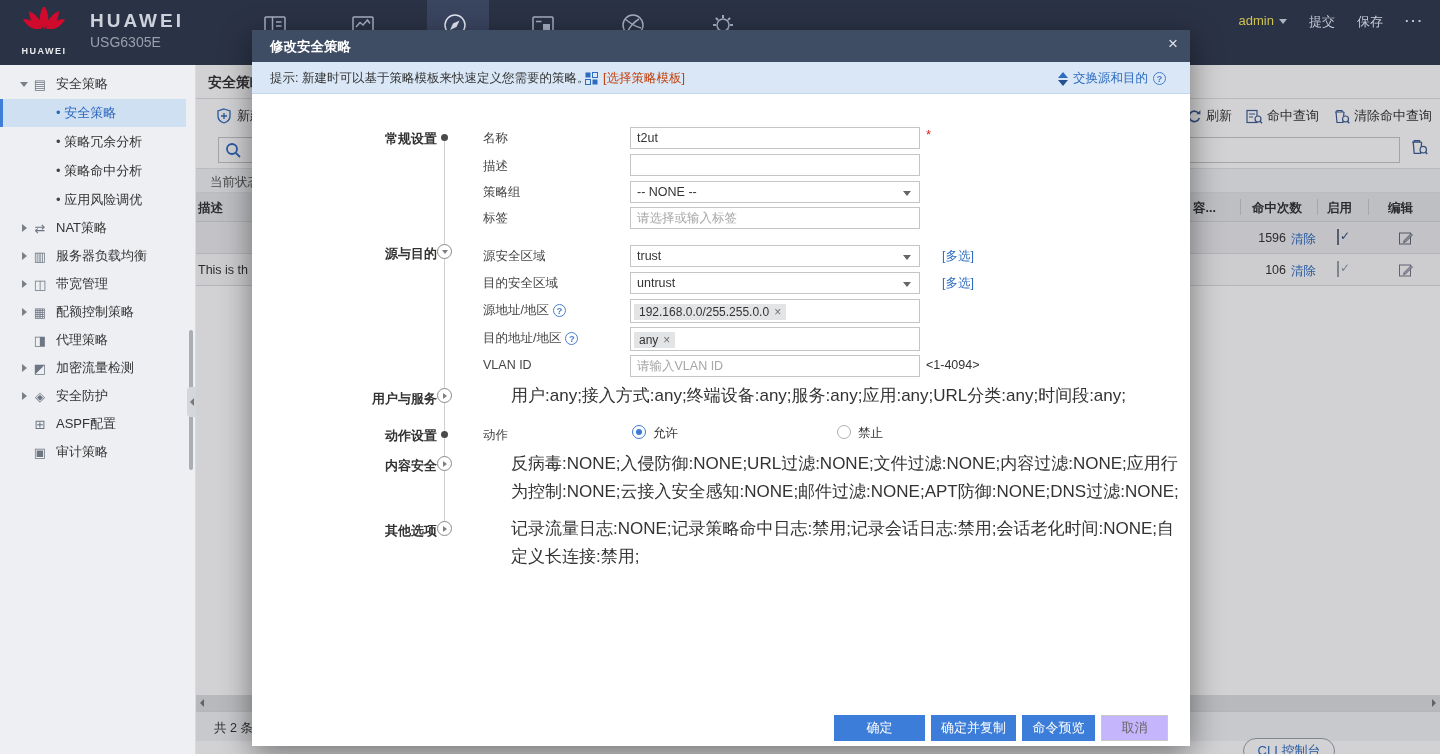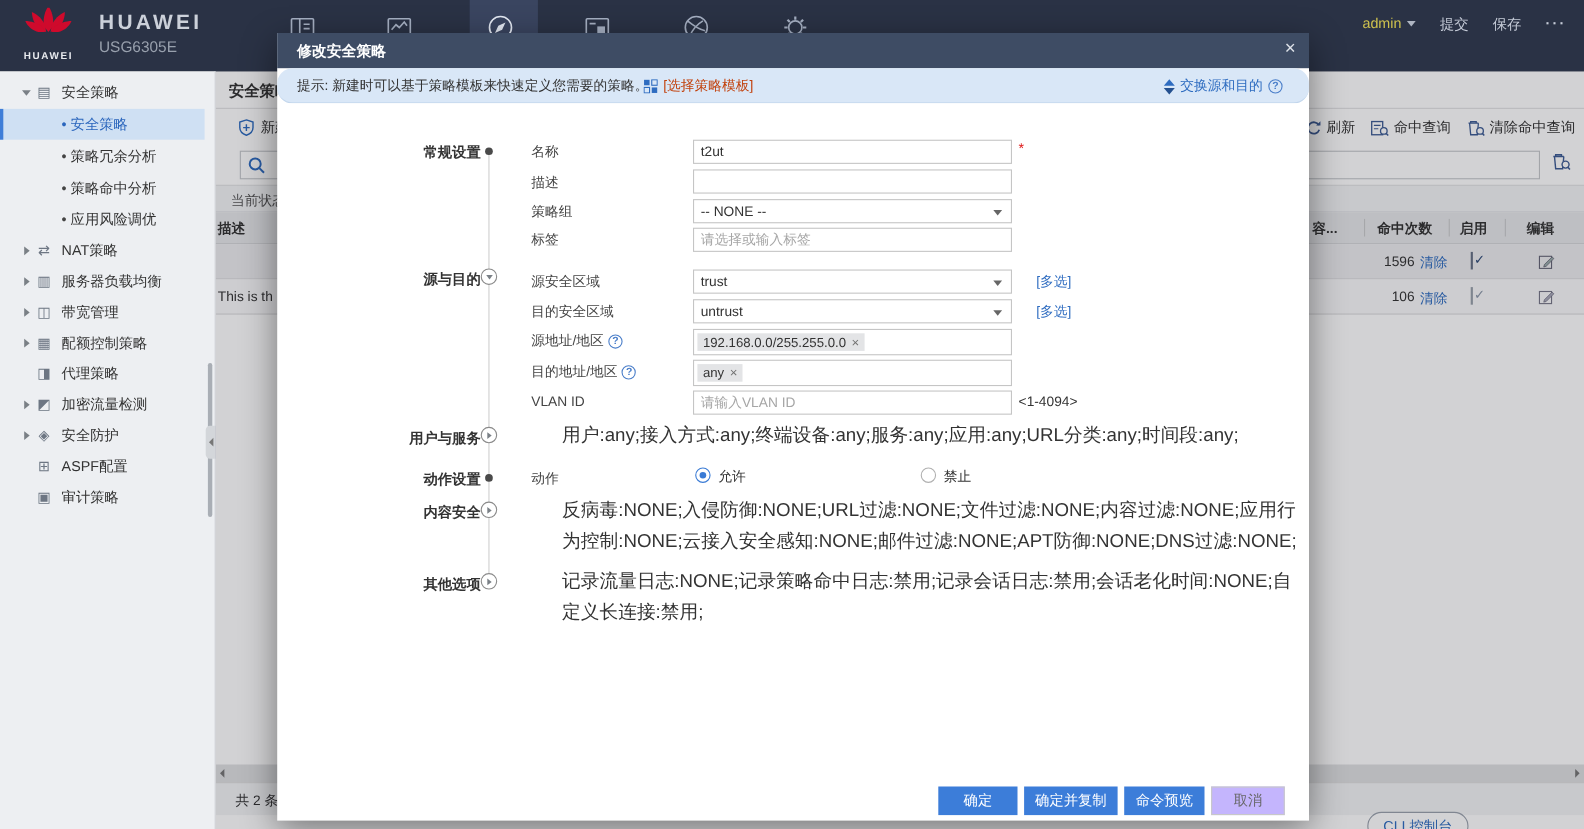--- a/index.html
+++ b/index.html
@@ -74,21 +74,21 @@
   .cli-btn { position:absolute; left:1047px; top:673px; width:92px; height:26px; border:1px solid #9aa2ad; border-radius:13px; background:#fff; color:#2e6cc0; font-size:13px; text-align:center; line-height:24px; cursor:pointer; }
 
   
   .overlay { position:absolute; left:196px; top:65px; width:1244px; height:689px; background:rgba(15,18,25,0.19); z-index:20; }
 
   
   .modal { position:absolute; left:252px; top:30px; width:938px; height:716px; background:#fff; z-index:30; box-shadow:0 8px 30px rgba(0,0,0,0.45); }
   .m-titlebar { position:absolute; left:0; top:0; width:100%; height:32px; background:#3e4c64; }
   .m-title { position:absolute; left:18px; top:8px; color:#fff; font-size:13.5px; font-weight:bold; }
   .m-close { position:absolute; right:12px; top:4px; color:#dfe3ea; font-size:17px; cursor:pointer; }
-  .m-hintbar { position:absolute; left:0; top:32px; width:100%; height:32px; background:#d9e7f7; border-bottom:1px solid #c2d6ec; font-size:12.5px;border-radius:14px; }
+  .m-hintbar { position:absolute; left:0; top:32px; width:100%; height:32px; background:#d9e7f7; border-bottom:1px solid #c2d6ec; font-size:12.5px; }
   .m-hint { position:absolute; left:18px; top:8px; color:#333; }
   .tpl-link { position:absolute; left:333px; top:8px; display:flex; align-items:center; gap:5px; color:#c2410c; cursor:pointer; }
   .swap-group { position:absolute; right:24px; top:8px; display:flex; align-items:center; gap:5px; color:#2e6cc0; cursor:pointer; }
   .sw { display:flex; flex-direction:column; gap:2px; }
   .sw-up { width:0; height:0; border-left:5px solid transparent; border-right:5px solid transparent; border-bottom:6px solid #2e6cc0; }
   .sw-dn { width:0; height:0; border-left:5px solid transparent; border-right:5px solid transparent; border-top:6px solid #24508f; }
   .qmark { display:inline-block; width:13px; height:13px; border:1px solid #4a7ec9; border-radius:50%; color:#4a7ec9; font-size:9.5px; line-height:11px; text-align:center; font-weight:bold; }
   .m-body { position:absolute; left:0; top:64px; width:100%; height:612px; }
   .timeline { position:absolute; left:192px; top:44px; width:1px; height:392px; background:#cfcfcf; }
   .sec-label { position:absolute; left:70px; width:115px; text-align:right; font-size:13px; color:#333;font-weight:bold; }
@@ -475,20 +475,20 @@
       <span class="summary" style="top:356px">反病毒:NONE;入侵防御:NONE;URL过滤:NONE;文件过滤:NONE;内容过滤:NONE;应用行为控制:NONE;云接入安全感知:NONE;邮件过滤:NONE;APT防御:NONE;DNS过滤:NONE;</span>
 
       <span class="sec-label" style="top:428px">其他选项</span>
       <span class="node-circ" style="top:427px">
           <i class="tri-r"></i>
         </span>
       <span class="summary" style="top:421px">记录流量日志:NONE;记录策略命中日志:禁用;记录会话日志:禁用;会话老化时间:NONE;自定义长连接:禁用;</span>
     </div>
 
     <div class="m-footer">
-      <button class="btn blue" style="width:72px">确定</button>
+      <button class="btn blue" style="width:91px">确定</button>
       <button class="btn blue" style="width:85px">确定并复制</button>
       <button class="btn blue" style="width:73px">命令预览</button>
       <button class="btn ghost" style="width:67px">取消</button>
     </div>
   </section>
 
 </div>
 
 </body></html>

